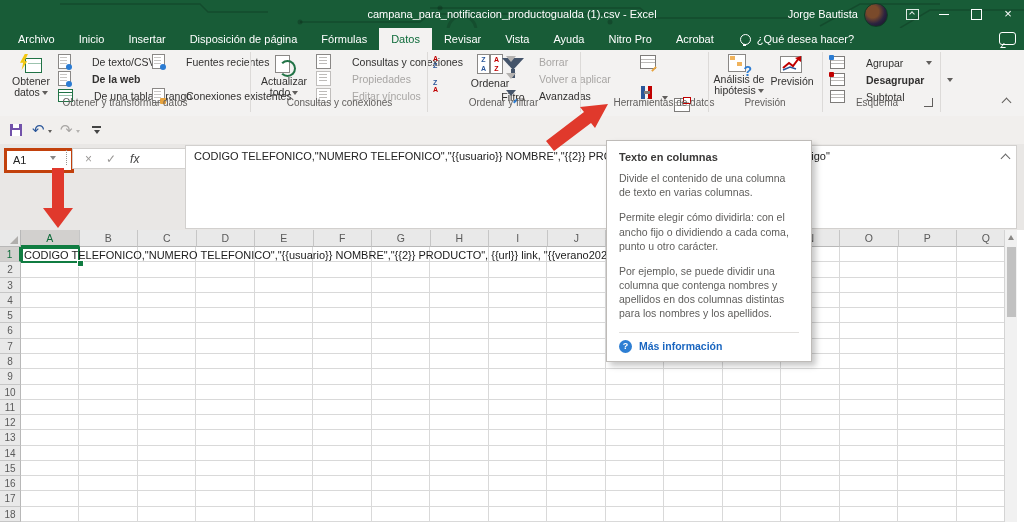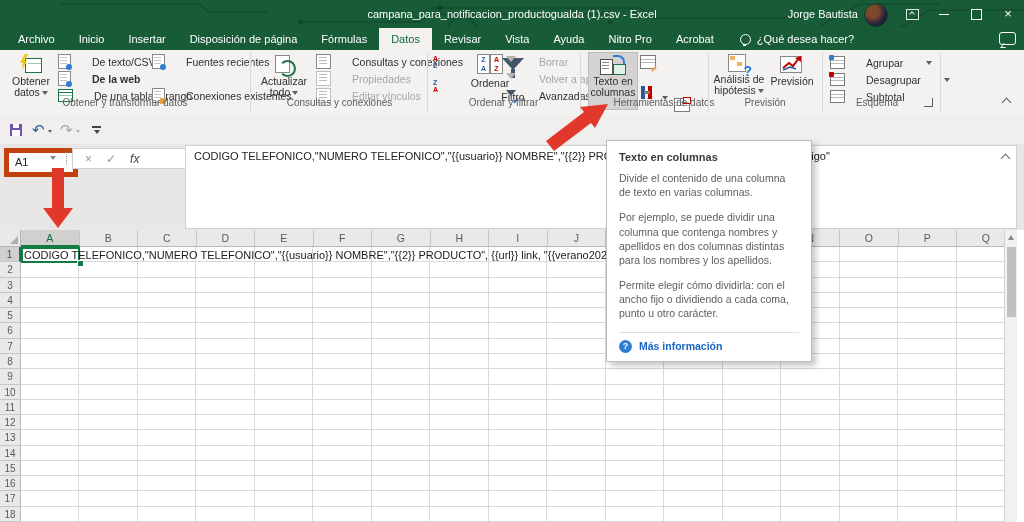--- a/index.html
+++ b/index.html
@@ -62,21 +62,21 @@
   #floppy-icon{left:10px;top:8px;width:12px;height:12px;background:#7252AA;position:relative;}
   #floppy-icon::after{content:"";position:absolute;left:3px;top:0;width:6px;height:4px;background:#fff;}
   #floppy-icon::before{content:"";position:absolute;left:2px;top:6px;width:8px;height:6px;background:#fff;}
   #undo-icon{left:32px;}
   #redo-icon{left:60px;color:#A8A6A4;}
   .qcaret{top:14px;width:0;height:0;border-left:2.5px solid transparent;border-right:2.5px solid transparent;border-top:3.5px solid #605E5C;}
   #qat-custom{left:92px;top:10px;width:9px;height:2px;background:#444;}
   #qat-custom::after{content:"";position:absolute;left:1.5px;top:4px;width:0;height:0;border-left:3px solid transparent;border-right:3px solid transparent;border-top:4px solid #444;}
   
   #formularow{left:0;top:144px;width:1024px;height:86px;background:#E9E7E5;}
-  #namebox{left:4px;top:4px;width:58px;height:19px;background:#fff;border:5px solid #c2410c;font-size:11px;color:#222;line-height:19px;padding-left:6px;}
+  #namebox{left:4px;top:4px;width:58px;height:19px;background:#fff;border:3px solid #c2410c;font-size:11px;color:#222;line-height:19px;padding-left:6px;}
   #namebox-caret{left:50px;top:12px;width:0;height:0;border-left:3px solid transparent;border-right:3px solid transparent;border-top:4px solid #888;}
   #fx-sep{left:66px;top:6px;height:15px;border-left:1px dotted #979593;}
   #fxbox{left:72px;top:4px;width:112px;height:19px;background:#fff;border:1px solid #D2D0CE;display:flex;align-items:center;gap:14px;padding-left:12px;font-size:12px;color:#9a9896;}
   #fxbox .fx{font-style:italic;font-size:12px;color:#444;}
   #formula-input{left:185px;top:1px;width:832px;height:84px;background:#fff;border:1px solid #D2D0CE;box-sizing:border-box;}
   #formula-text{left:8px;top:4px;font-size:11px;color:#222;white-space:nowrap;overflow:hidden;width:810px;}
   #formula-collapse{right:6px;top:6px;width:8px;height:8px;}
   #formula-collapse::after{content:"";position:absolute;left:0;top:3px;width:6px;height:6px;border-left:1px solid #666;border-top:1px solid #666;transform:rotate(45deg);}
   
   #grid{left:0;top:230px;width:1024px;height:292px;background:#fff;}
@@ -275,29 +275,20 @@
     <div class="abs ritem" style="left:506px;top:38px;">
       <span class="smallicon" style="width:12px;height:12px;">
         <span style="position:absolute;left:0;top:0;width:0;height:0;border-left:5px solid transparent;border-right:5px solid transparent;border-top:6px solid #44546A;"></span>
         <span style="position:absolute;right:0;bottom:0;width:5px;height:2px;background:#2B7CD3;transform:rotate(-45deg);"></span>
       </span>
       <span>Avanzadas</span>
     </div>
     <div class="abs glabel" style="left:427px;width:153px;">Ordenar y filtrar</div>
     <div class="abs gdiv" style="left:580px;"></div>
 
-    <div class="abs" id="texto-col-btn">
-      <span id="texto-col-icon">
-        <span class="docpart"></span>
-          <span class="arrowpart"></span>
-          <span class="tabpart"></span>
-      </span>
-      <span>Texto en</span>
-      <span>columnas</span>
-    </div>
     <div class="abs grid-ic" style="left:640px;top:5px;">
       <span style="position:absolute;right:-2px;bottom:-2px;width:6px;height:2px;background:#E8A33D;transform:rotate(-45deg);"></span>
     </div>
     <div class="abs smallicon" style="left:640px;top:22px;">
       <span style="position:absolute;left:1px;top:0;width:4px;height:13px;background:#2B579A;"></span>
       <span style="position:absolute;left:8px;top:0;width:4px;height:13px;background:#C00000;"></span>
       <span style="position:absolute;left:4px;top:5px;width:6px;height:3px;background:#7e7c7a;"></span>
     </div>
     <div class="abs grid-ic" style="left:640px;top:39px;">
       <span style="position:absolute;left:1px;bottom:-3px;color:#217346;font-size:9px;font-weight:bold;">✓</span>
@@ -343,21 +334,21 @@
     <div class="abs glabel" style="left:708px;width:114px;">Previsión</div>
     <div class="abs gdiv" style="left:822px;"></div>
 
     <div class="abs ritem" style="left:830px;top:5px;">
       <span class="grid-ic" style="width:13px;height:11px;">
         <span style="position:absolute;left:-2px;top:-2px;width:5px;height:5px;background:#2B7CD3;border-radius:1px;"></span>
       </span>
       <span>Agrupar</span>
         <span class="caret"></span>
     </div>
-    <div class="abs ritem" style="left:830px;top:22px;">
+    <div class="abs ritem" style="left:830px;top:22px;font-weight:bold;">
       <span class="grid-ic" style="width:13px;height:11px;">
         <span style="position:absolute;left:-2px;top:-2px;width:5px;height:5px;background:#C00000;border-radius:1px;"></span>
       </span>
       <span>Desagrupar</span>
         <span class="caret"></span>
     </div>
     <div class="abs ritem" style="left:830px;top:39px;">
       <span class="grid-ic" style="width:13px;height:11px;"></span>
       <span>Subtotal</span>
     </div>
@@ -440,22 +431,22 @@
     <div class="abs" id="a1-text">CODIGO TELEFONICO,"NUMERO TELEFONICO","{{usuario}} NOMBRE","{{2}} PRODUCTO", {{url}} link,  "{{verano2023}} código"</div>
     <div class="abs" id="vscroll">
       <div class="abs" id="vscroll-up"></div>
       <div class="abs" id="vscroll-thumb"></div>
     </div>
   </div>
 
   <div class="abs" id="tooltip">
     <h4>Texto en columnas</h4>
     <p>Divide el contenido de una columna de texto en varias columnas.</p>
+    <p>Permite elegir cómo dividirla: con el ancho fijo o dividiendo a cada coma, punto u otro carácter.</p>
     <p>Por ejemplo, se puede dividir una columna que contenga nombres y apellidos en dos columnas distintas para los nombres y los apellidos.</p>
-    <p>Permite elegir cómo dividirla: con el ancho fijo o dividiendo a cada coma, punto u otro carácter.</p>
     <div id="tooltip-divider"></div>
     <div id="tooltip-footer">
       <span id="help-icon">?</span>
       <span id="tooltip-link">Más información</span>
     </div>
   </div>
 
   <svg class="abs redarrow" style="left:43px;top:168px;" width="30" height="62">
     <polygon points="9,0 21,0 21,40 30,40 15,60 0,40 9,40" fill="#E0392C"></polygon>
   </svg>

